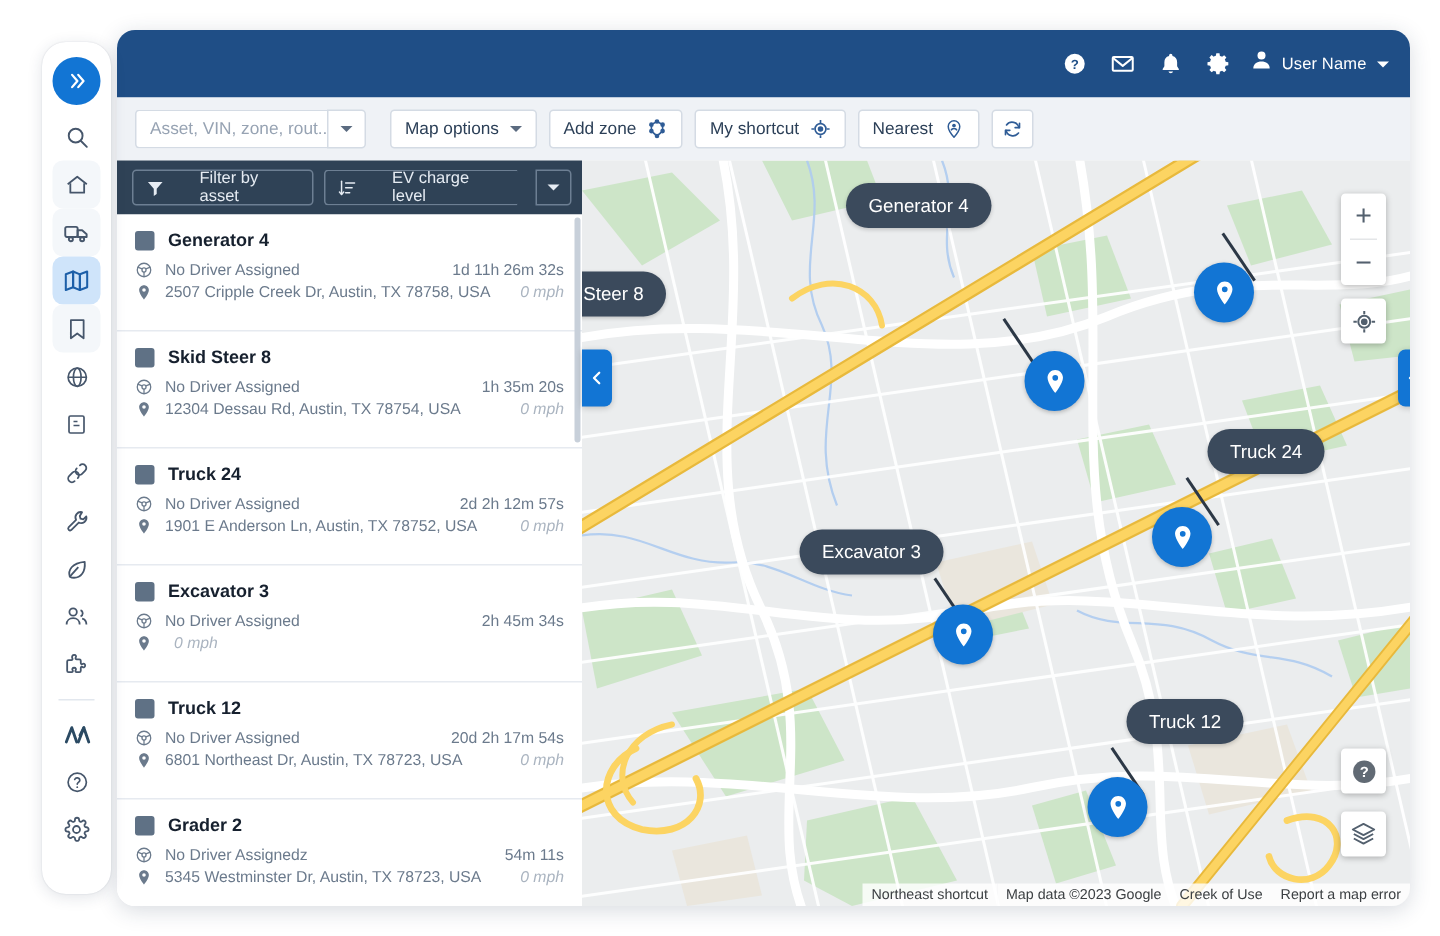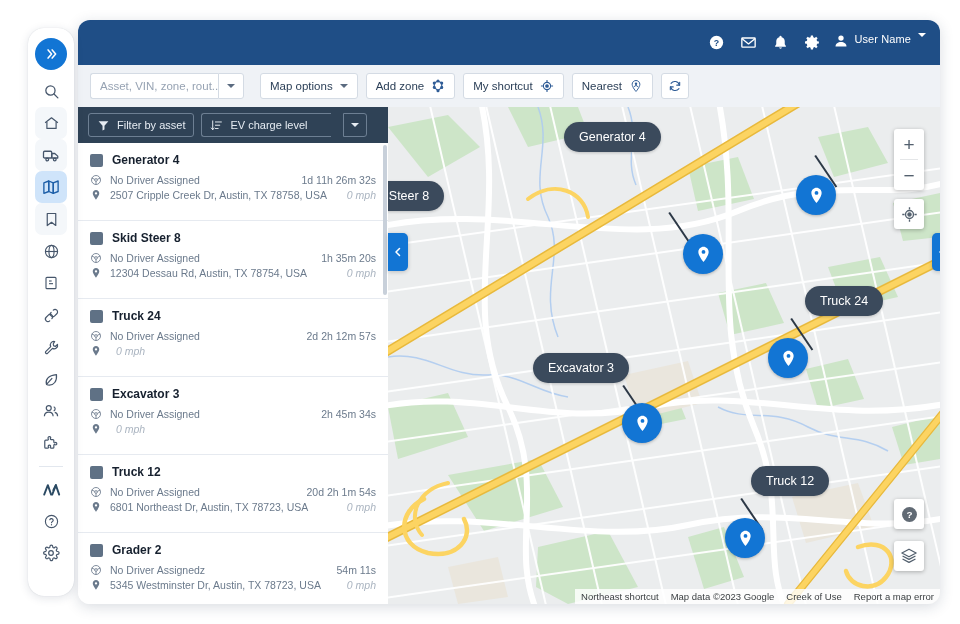--- a/index.html
+++ b/index.html
@@ -59,21 +59,21 @@
     background: #1f4e86;
     display: flex; align-items: center; justify-content: flex-end;
     padding-right: 14px;
   }
   .topbar .tb-icon {
     width: 30px; height: 30px; margin-left: 2px;
     display: flex; align-items: center; justify-content: center;
     color: #fff;
   }
   .topbar .user {
-    display: flex; margin-left: 6px; color: #fff;
+    display: flex; align-items: center; margin-left: 6px; color: #fff;
   }
   .topbar .user-name { font-size: 11px; margin: 0 7px 0 5px; letter-spacing: .1px; }
 
   
   .toolbar {
     position: absolute; left: 0; top: 45px; width: 862px; height: 42px;
     background: #eff2f6;
     display: flex; align-items: center; padding-left: 12px;
   }
   .ctl {
@@ -89,21 +89,21 @@
   .ctl.icon-btn { width: 28px; padding: 0; justify-content: center; }
 
   
   .filterbar {
     position: absolute; left: 0; top: 87px; width: 310px; height: 36px;
     background: #2f4256; display: flex; align-items: center; padding-left: 10px;
   }
   .fbtn {
     height: 24px; border: 1px solid #6d7f93; border-radius: 3px;
     display: flex; align-items: center; padding: 0 8px;
-    color: #e6ecf3; font-size: 11px; margin-right: 7px;
+    color: #e6ecf3; font-size: 11px; margin-right: 7px; gap: 16px;
   }
   .fbtn .fic { margin-right: 7px; display: flex; align-items: center; }
   .fbtn.sort { border-right: none; border-radius: 3px 0 0 3px; margin-right: 12px; width: 130px; }
   .fbtn.sort-caret { width: 24px; padding: 0; justify-content: center; border-radius: 0 3px 3px 0; }
 
   
   .list {
     position: absolute; left: 0; top: 123px; width: 310px; height: 461px;
     background: #fff; overflow: hidden;
   }
@@ -505,20 +505,21 @@
             </span>
           <span class="rtext">No Driver Assigned</span>
           <span class="rmeta">2d 2h 12m 57s</span>
         </div>
         <div class="asset-row">
           <span class="ricon">
               <svg width="12" height="12" viewBox="0 0 24 24" fill="currentColor">
                 <path d="M12 2.2c-3.6 0-6.5 2.9-6.5 6.5 0 4.9 6.5 12.8 6.5 12.8s6.5-7.9 6.5-12.8c0-3.6-2.9-6.5-6.5-6.5zm0 8.9a2.4 2.4 0 1 1 0-4.8 2.4 2.4 0 0 1 0 4.8z"></path>
               </svg>
             </span>
+          <span class="rtext">1901 E Anderson Ln, Austin, TX 78752, USA</span>
           <span class="rmeta dim">0 mph</span>
         </div>
       </div>
       <div class="asset">
         <div class="asset-head">
           <span class="swatch"></span>
           <span class="asset-name">Excavator 3</span>
         </div>
         <div class="asset-row">
           <span class="ricon">
@@ -551,21 +552,21 @@
           <span class="ricon">
               <svg width="12" height="12" viewBox="0 0 24 24" fill="none" stroke="currentColor" stroke-width="1.7">
                 <circle cx="12" cy="12" r="9"></circle>
                 <circle cx="12" cy="12" r="2.7"></circle>
                 <line x1="12" y1="14.7" x2="12" y2="21"></line>
                 <line x1="9.5" y1="10.6" x2="3.6" y2="8.2"></line>
                 <line x1="14.5" y1="10.6" x2="20.4" y2="8.2"></line>
               </svg>
             </span>
           <span class="rtext">No Driver Assigned</span>
-          <span class="rmeta">20d 2h 1m 54s</span>
+          <span class="rmeta">20d 2h 17m 54s</span>
         </div>
         <div class="asset-row">
           <span class="ricon">
               <svg width="12" height="12" viewBox="0 0 24 24" fill="currentColor">
                 <path d="M12 2.2c-3.6 0-6.5 2.9-6.5 6.5 0 4.9 6.5 12.8 6.5 12.8s6.5-7.9 6.5-12.8c0-3.6-2.9-6.5-6.5-6.5zm0 8.9a2.4 2.4 0 1 1 0-4.8 2.4 2.4 0 0 1 0 4.8z"></path>
               </svg>
             </span>
           <span class="rtext">6801 Northeast Dr, Austin, TX 78723, USA</span>
           <span class="rmeta dim">0 mph</span>
         </div>

